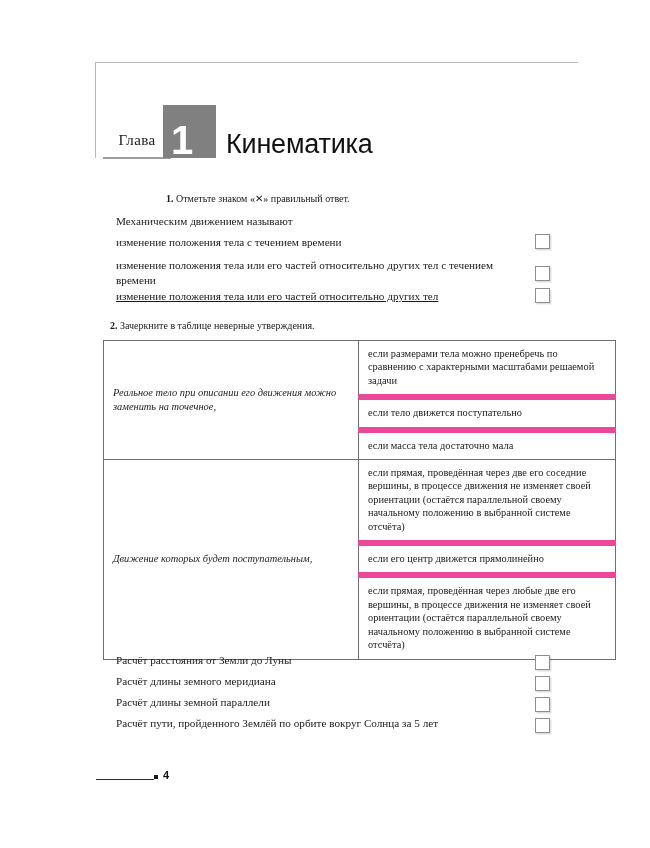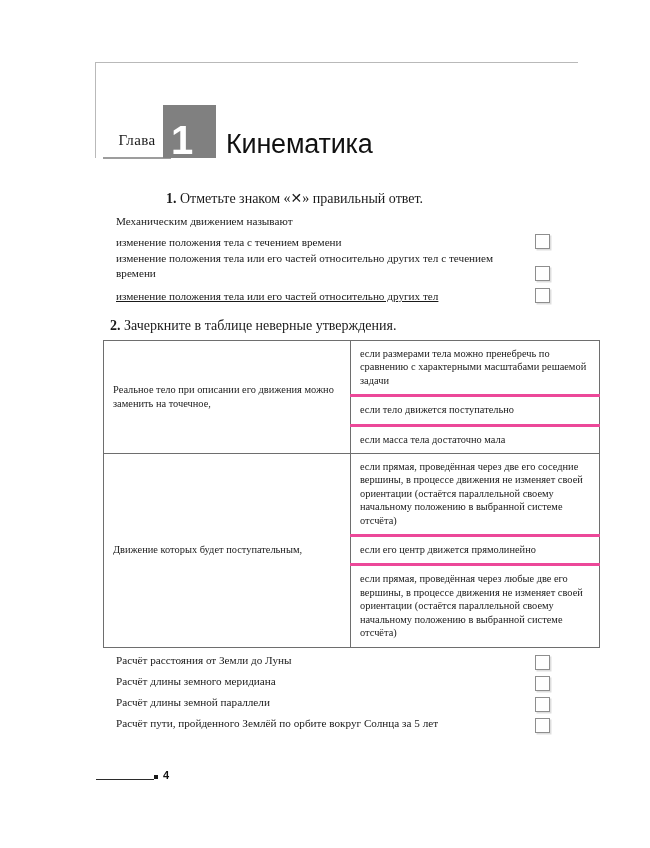--- a/index.html
+++ b/index.html
@@ -82,21 +82,21 @@
     font-weight: normal;
     font-size: 27px;
     line-height: 30px;
     letter-spacing: -0.2px;
     color: #111111;
   }
 
   
   .task-heading {
     position: absolute;
-    font-size: 14px;
+    font-size: 10px;
     line-height: 15px;
     color: #1a1a1a;
   }
   .task-heading b { font-weight: bold; }
 
   .body-line {
     position: absolute;
     font-size: 11.2px;
     line-height: 15px;
     color: #1a1a1a;
@@ -119,33 +119,34 @@
     left: 103px;
     top: 340px;
     width: 472px;
     border-collapse: collapse;
     table-layout: fixed;
     font-size: 10.4px;
     line-height: 13.4px;
   }
   .qtable td {
     border: 1px solid #6e6e6e;
-    padding: 6px 2px 7px 9px;
+    padding: 6px 10px 7px 9px;
     vertical-align: middle;
     color: #1a1a1a;
   }
   .qtable td.left-cell {
     width: 235px;
     border-right: 1px solid #6e6e6e;
+    font-style: italic;
   }
   .qtable td.right-cell {
     width: 237px;
   }
   .qtable tr.inner-row td.right-cell {
-    border-top: 3px solid #ec4899;
+    border-top: 6px solid #ec4899;
   }
   .qtable tr.group-start td {
     border-top: 1.4px solid #4a4a4a;
   }
 
   
   .footer-rule {
     position: absolute;
     left: 96px;
     top: 779px;
@@ -191,21 +192,21 @@
   <div class="task-heading" style="left:166px; top:191px; width:400px;">
     <b>1.</b>
     <span>Отметьте знаком «✕» правильный ответ.</span>
   </div>
 
   <div class="body-line" style="left:116px; top:214px; width:420px;">Механическим движением называют</div>
 
   <div class="body-line" style="left:116px; top:235px; width:410px;">изменение положения тела с течением времени</div>
   <div class="checkbox" style="left:535px; top:234px;"></div>
 
-  <div class="body-line" style="left:116px; top:251px; width:400px;">изменение положения тела или его частей относительно других тел с течением времени</div>
+  <div class="body-line" style="left:116px; top:258px; width:400px;">изменение положения тела или его частей относительно других тел с течением времени</div>
   <div class="checkbox" style="left:535px; top:266px;"></div>
 
   <div class="body-line" style="left:116px; top:289px; width:420px;text-decoration:underline;">изменение положения тела или его частей относительно других тел</div>
   <div class="checkbox" style="left:535px; top:288px;"></div>
 
   <div class="task-heading" style="left:110px; top:318px; width:430px;">
     <b>2.</b>
     <span>Зачеркните в таблице неверные утверждения.</span>
   </div>
 

